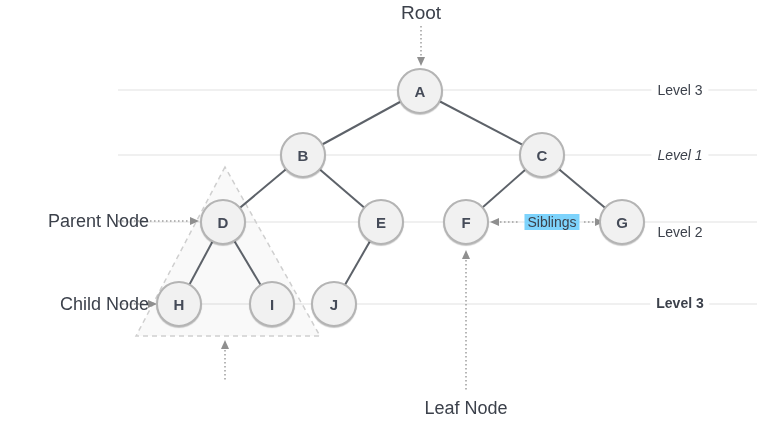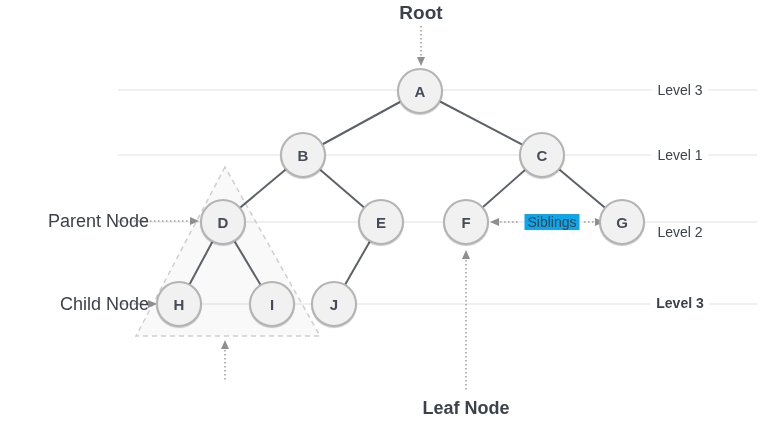--- a/index.html
+++ b/index.html
@@ -14,26 +14,26 @@
     background:#f1f1f1; border:2px solid #b4b4b4;
     box-shadow:0 1px 1px rgba(0,0,0,0.22);
     display:flex; align-items:center; justify-content:center;
     font-weight:bold; font-size:15px; color:#454b58;
     transform:translate(-50%,-50%); box-sizing:content-box;
   }
 
   .ann {
     position:absolute; color:#3c414b; font-size:18px; white-space:nowrap;
   }
-  .ann.center { transform:translate(-50%,-50%);font-weight:bold; }
+  .ann.center { transform:translate(-50%,-50%); }
   .ann.left   { transform:translate(0,-50%);margin-left:40px; }
 
   .siblings {
     position:absolute; color:#3c414b; font-size:14px; white-space:nowrap;
-    transform:translate(-50%,-50%); background:#0ea5e9; padding:0 3px;
+    transform:translate(-50%,-50%); background:#7dd3fc; padding:0 3px;
   }
 
   .level-label {
     position:absolute; color:#3c414b; font-size:14px; white-space:nowrap;
     transform:translate(-50%,-50%); background:#ffffff; padding:0 6px;
   }
 </style>
 </head>
 <body>
 
@@ -98,17 +98,17 @@
   <div class="ann left" style="left:8px; top:221px;">Parent Node</div>
 
   <div class="ann left" style="left:20px; top:304px;text-align:right;">Child Node</div>
 
   <div class="siblings" style="left:552px; top:222px;">Siblings</div>
 
 
   <div class="ann center" style="left:466px; top:408px;">Leaf Node</div>
 
   <div class="level-label" style="left:680px; top:90px;">Level 3</div>
-  <div class="level-label" style="left:680px; top:155px;">Level 1</div>
+  <div class="level-label" style="left:680px; top:155px;font-style:italic;">Level 1</div>
   <div class="level-label" style="left:680px; top:222px;margin-top:10px;">Level 2</div>
   <div class="level-label" style="left:680px; top:303px;font-weight:bold;">Level 3</div>
 
 </div>
 
 </body></html>

